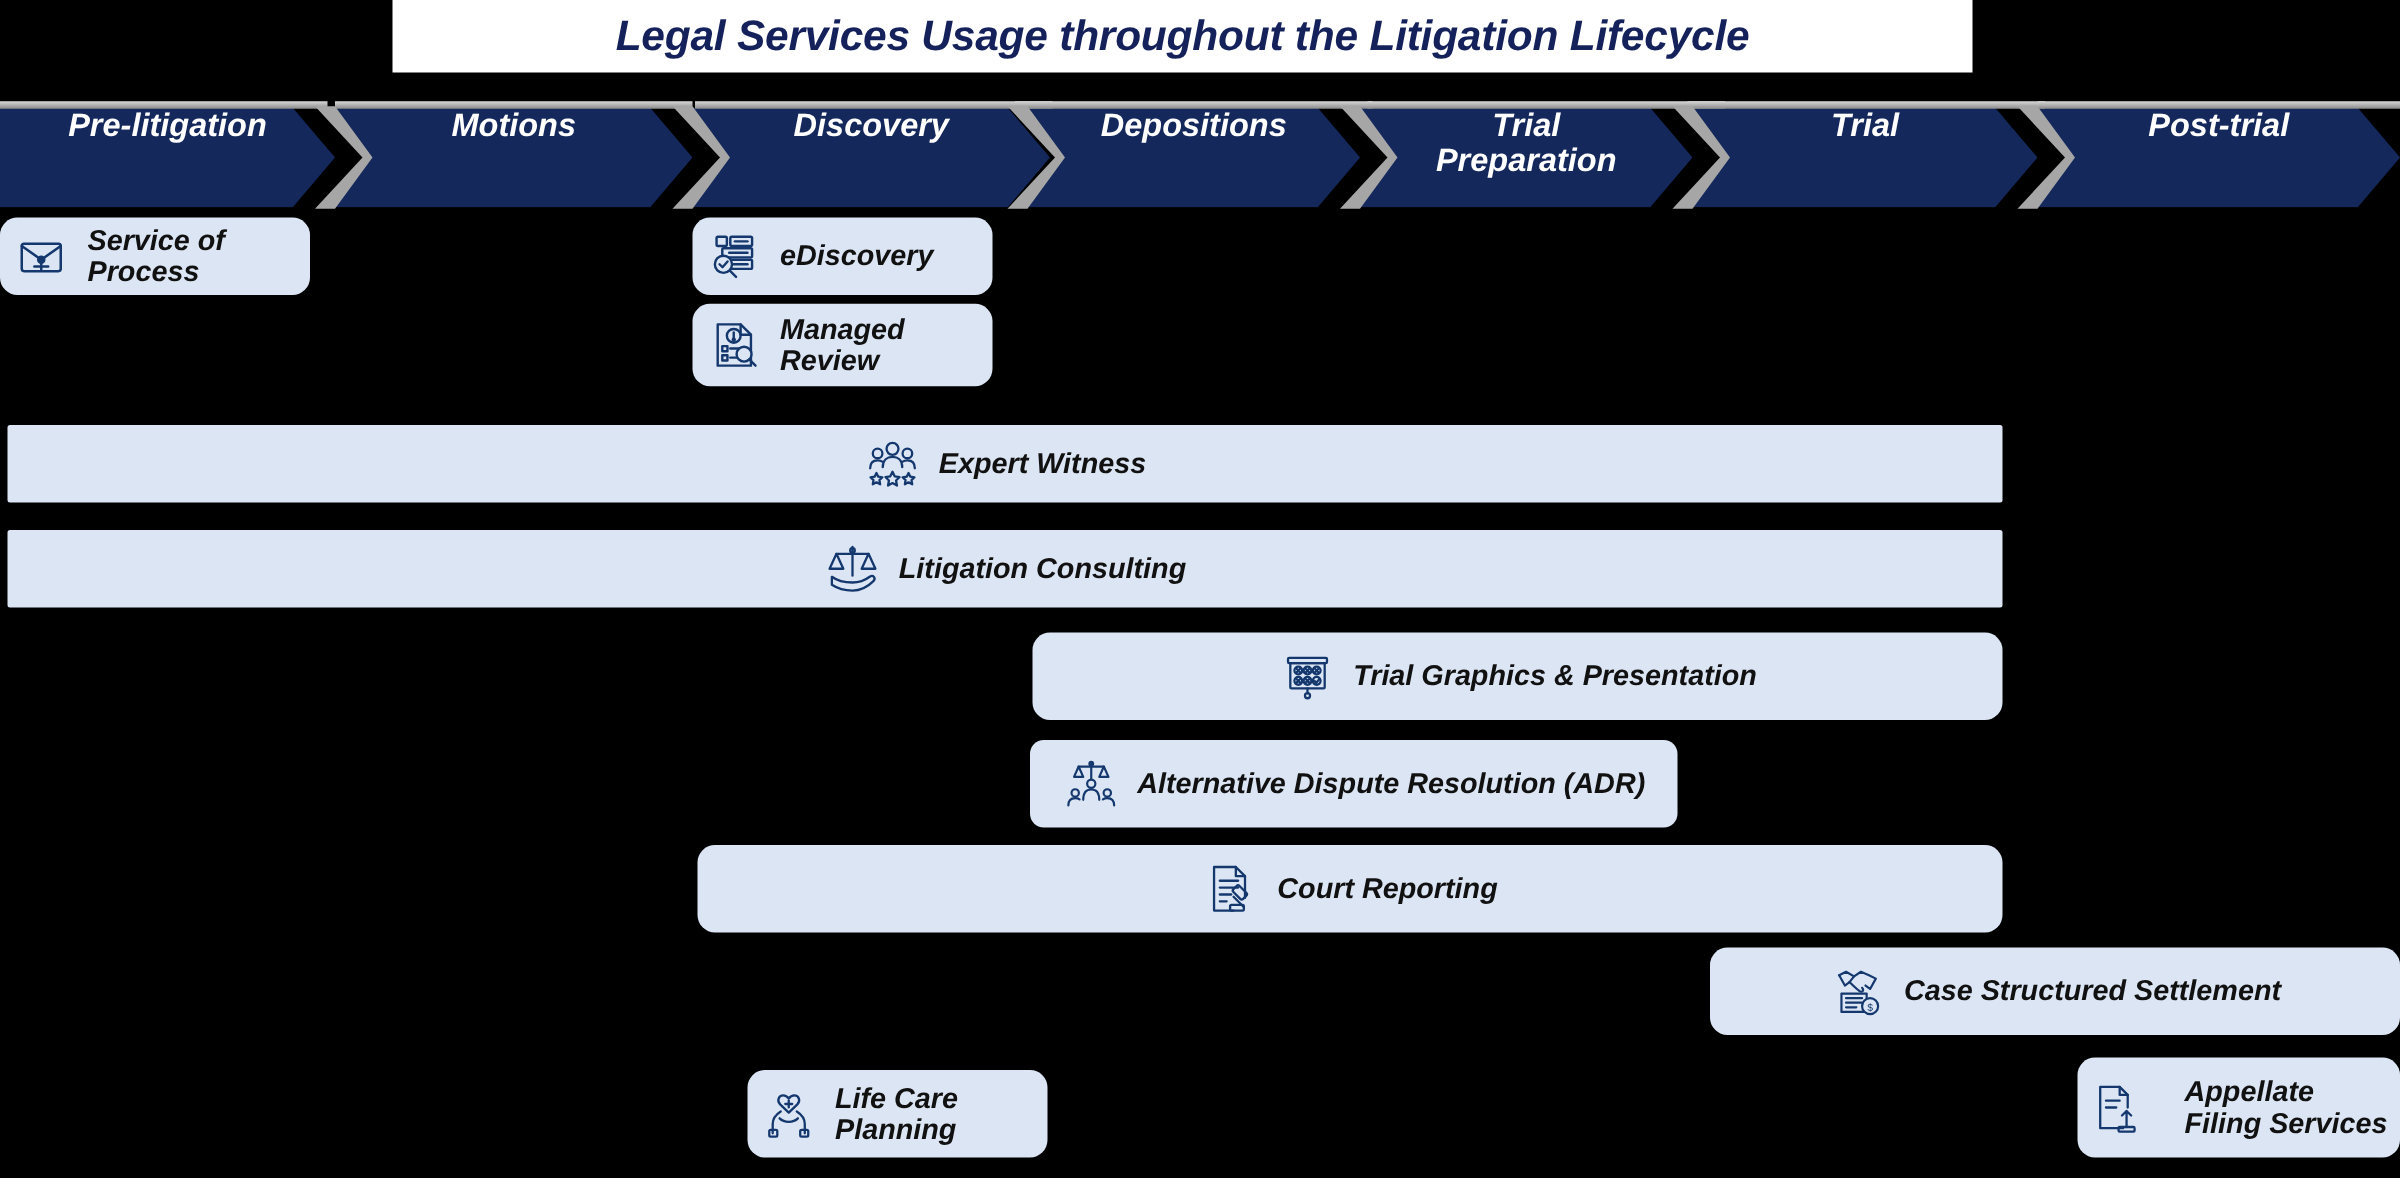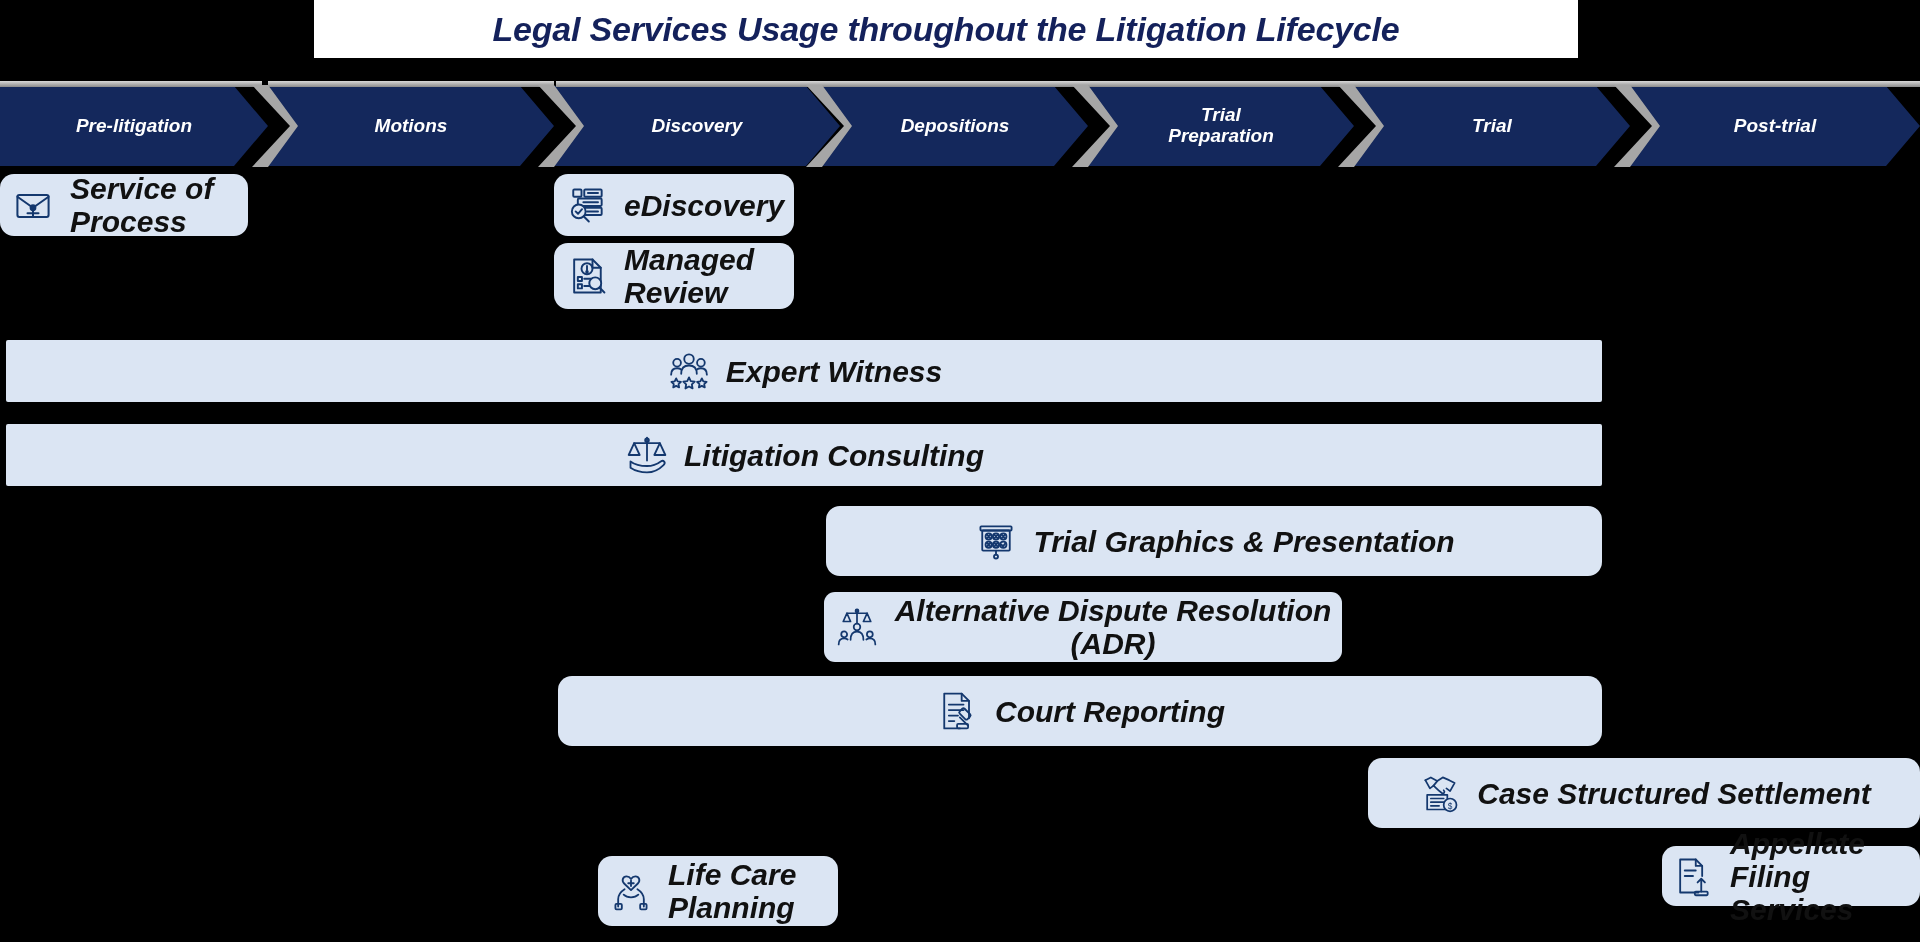--- a/index.html
+++ b/index.html
@@ -36,23 +36,23 @@
   
   #phase-row {
     position: absolute;
     left: 0px; top: 86px;
     width: 1920px; height: 80px;
   }
   .phase {
     position: absolute;
     top: 0; height: 80px;
     background: #14285C;
-    display: flex; align-items: center; justify-content: center;
+    display: flex; align-items: flex-start; justify-content: center;
     color: #FFFFFF;
-    font-size: 19px;
+    font-size: 26px;
     font-weight: bold;
     font-style: italic;
     text-align: center;
     line-height: 1.08;
     padding: 0 10px;
   }
   .phase .plabel { white-space: pre-line; position: relative; z-index: 2; }
   
   .phase.arrow {
     clip-path: polygon(0 0, calc(100% - 34px) 0, 100% 50%, calc(100% - 34px) 100%, 0 100%);
@@ -90,21 +90,21 @@
   }
   .svc.square { border-radius: 2px; }
   .svc .svc-icon {
     flex: 0 0 auto;
     width: 46px; height: 46px;
     display: flex; align-items: center; justify-content: center;
     color: #14386E;
   }
   .svc .svc-icon svg { display: block; width: 44px; height: 44px; }
   .svc .svc-label {
-    font-size: 30px;
+    font-size: 23px;
     font-weight: bold;
     font-style: italic;
     color: #111111;
     line-height: 1.1;
     white-space: pre-line;
     text-align: left;
   }
   .svc .svc-label.center { text-align: center; }
 </style>
 </head>
@@ -362,21 +362,21 @@
         <path d="M31 22 C35 24.5 38 28.5 38 33 V41"></path>
         <path d="M16 28 C17.5 29.5 20 31 24 31 C28 31 30.5 29.5 32 28"></path>
         <rect x="7" y="38" width="7" height="6" rx="1.2"></rect>
         <rect x="34" y="38" width="7" height="6" rx="1.2"></rect>
       </svg>
     </span>
     <span class="svc-label">Life Care
 Planning</span>
   </div>
 
-  <div class="svc" style="left:1662px; top:846px; width:258px; height:60px; justify-content:flex-start; padding-left:8px;">
+  <div class="svc" style="left:1662px; top:846px; width:258px; height:80px; justify-content:space-between; padding-left:8px;">
     <span class="svc-icon">
       <svg viewBox="0 0 48 48" fill="none" stroke="#14386E" stroke-width="2" stroke-linecap="round" stroke-linejoin="round">
         <path d="M10 6 H27 L34 13 V24 M10 6 V42 H30"></path>
         <path d="M27 6 V13 H34"></path>
         <line x1="15" y1="18" x2="27" y2="18"></line>
         <line x1="15" y1="24" x2="24" y2="24"></line>
         <path d="M33 41 V27 M33 27 L29 31 M33 27 L37 31"></path>
         <rect x="26" y="41" width="14" height="4" rx="1"></rect>
       </svg>
     </span>

